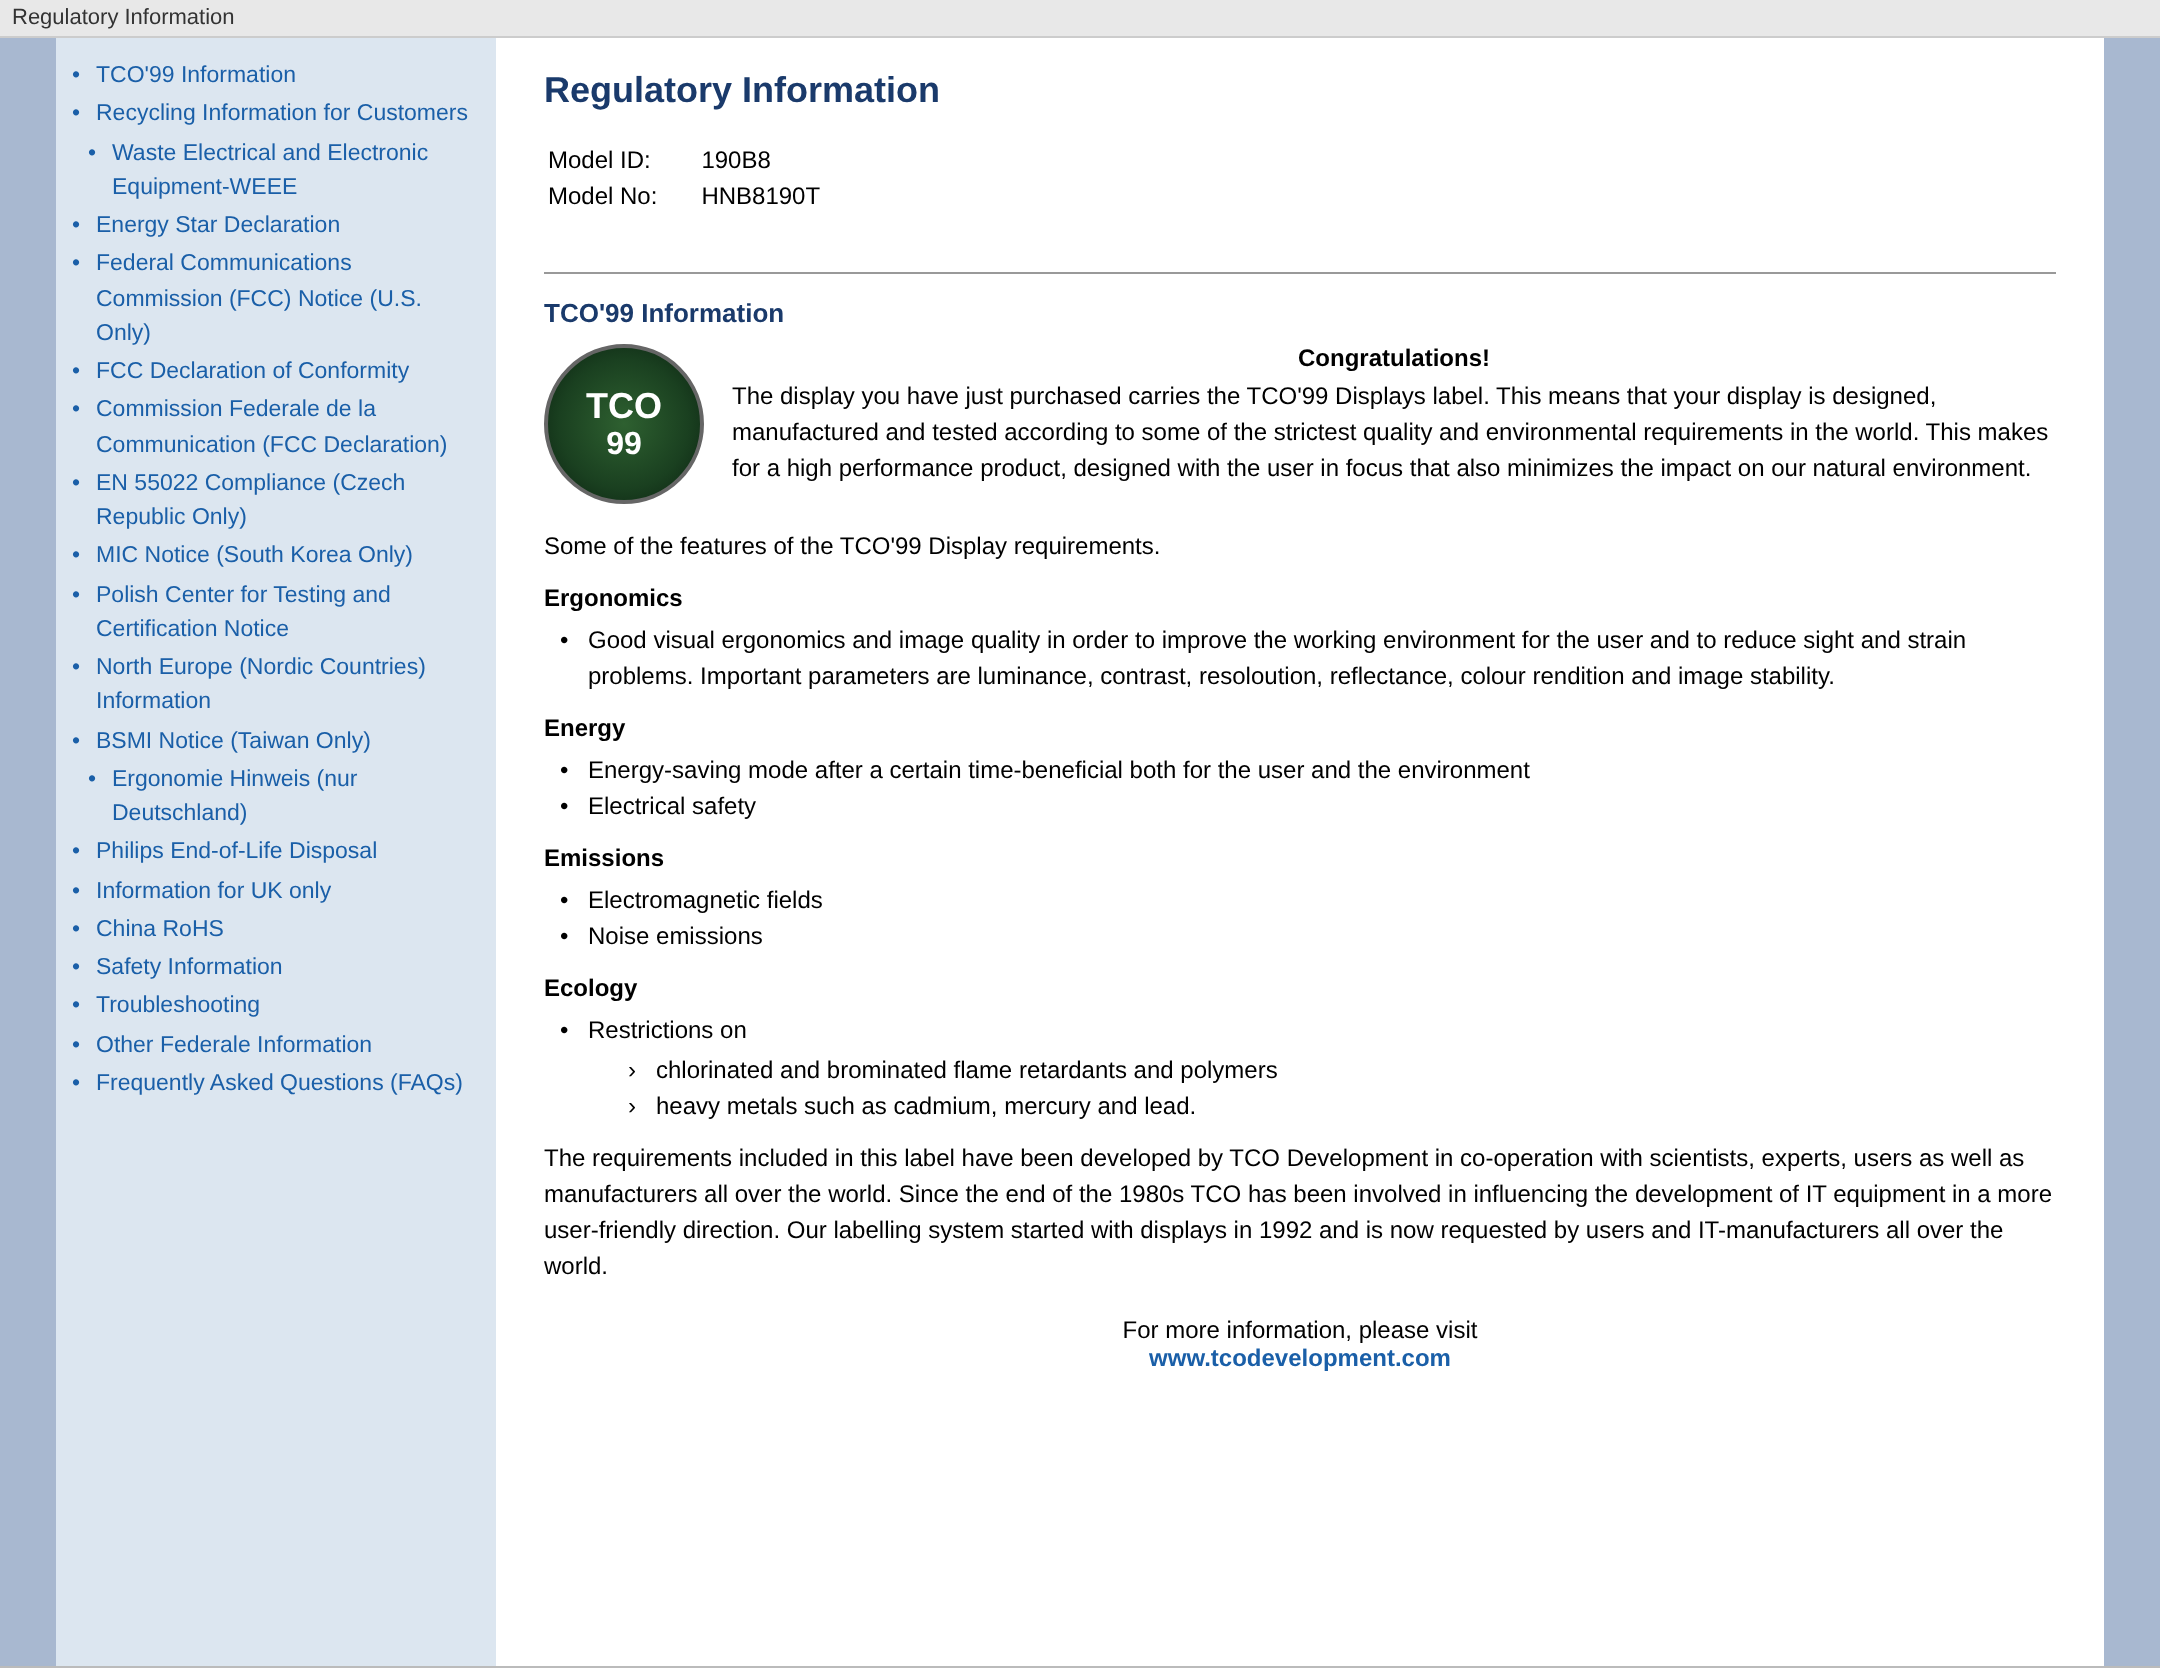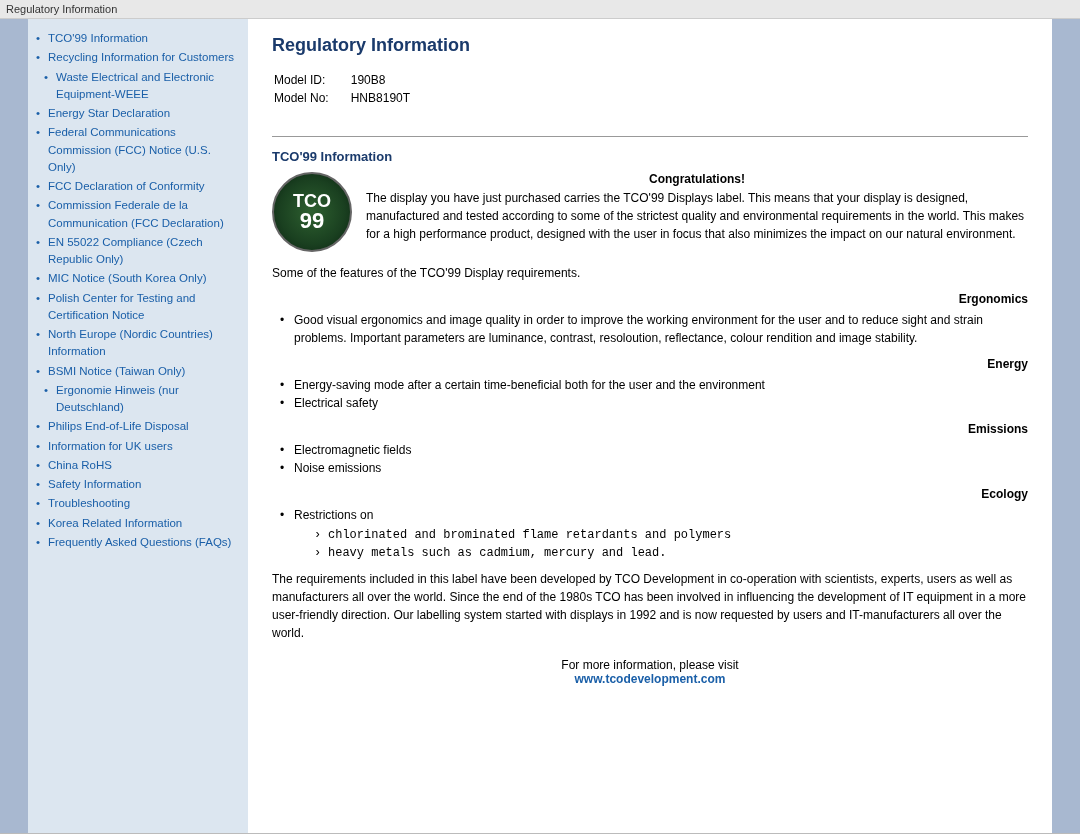--- a/index.html
+++ b/index.html
@@ -127,21 +127,20 @@
     }
     .content-text {
       font-size: 12px;
       line-height: 1.5;
       margin-bottom: 8px;
     }
     .sub-heading {
       font-weight: bold;
       font-size: 12px;
       margin: 10px 0 5px 0;
-      text-align: right;
     }
     ul.content-list {
       list-style: none;
       padding-left: 8px;
       margin-bottom: 8px;
     }
     ul.content-list li {
       font-size: 12px;
       line-height: 1.5;
       position: relative;
@@ -149,21 +148,20 @@
     }
     ul.content-list li::before {
       content: '•';
       position: absolute;
       left: 0;
     }
     ol.sub-list {
       list-style: none;
       padding-left: 20px;
       margin: 2px 0;
-      font-family: Liberation Mono, monospace;
     }
     ol.sub-list li {
       font-size: 12px;
       line-height: 1.5;
       position: relative;
       padding-left: 14px;
     }
     ol.sub-list li::before {
       content: '›';
       position: absolute;
@@ -211,25 +209,25 @@
     <a href="#" class="">Federal Communications Commission (FCC) Notice (U.S. Only)</a>
     <a href="#" class="">FCC Declaration of Conformity</a>
     <a href="#" class="">Commission Federale de la Communication (FCC Declaration)</a>
     <a href="#" class="">EN 55022 Compliance (Czech Republic Only)</a>
     <a href="#" class="">MIC Notice (South Korea Only)</a>
     <a href="#" class="">Polish Center for Testing and Certification Notice</a>
     <a href="#" class="">North Europe (Nordic Countries) Information</a>
     <a href="#" class="">BSMI Notice (Taiwan Only)</a>
     <a href="#" class="sub">Ergonomie Hinweis (nur Deutschland)</a>
     <a href="#" class="">Philips End-of-Life Disposal</a>
-    <a href="#" class="">Information for UK users</a>
+    <a href="#" class="">Information for UK only</a>
     <a href="#" class="">China RoHS</a>
     <a href="#" class="">Safety Information</a>
     <a href="#" class="">Troubleshooting</a>
-    <a href="#" class="">Korea Related Information</a>
+    <a href="#" class="">Other Federale Information</a>
     <a href="#" class="">Frequently Asked Questions (FAQs)</a>
   </div>
 
   <div class="content-area">
     <h1 class="page-title">Regulatory Information</h1>
 
     <table class="model-table">
       <tbody>
           <tr>
         <td>Model ID:</td>
@@ -241,21 +239,21 @@
       </tr>
     </tbody>
       </table>
 
     <hr class="divider">
 
     <div class="section-heading">TCO'99 Information</div>
 
     <div class="tco-block">
       <div class="tco-logo">
-        <div class="tco-inner-text">TCO<br><span style="font-size:22px;">99</span></div>
+        <div class="tco-inner-text">TCO<br><span style="font-size:16px;">99</span></div>
       </div>
       <div class="tco-text-block">
         <span class="bold-text">Congratulations!</span>
         <p class="content-text">The display you have just purchased carries the TCO'99 Displays label. This means that your display is designed, manufactured and tested according to some of the strictest quality and environmental requirements in the world. This makes for a high performance product, designed with the user in focus that also minimizes the impact on our natural environment.</p>
       </div>
     </div>
 
     <p class="content-text">Some of the features of the TCO'99 Display requirements.</p>
 
     <div class="sub-heading">Ergonomics</div>

